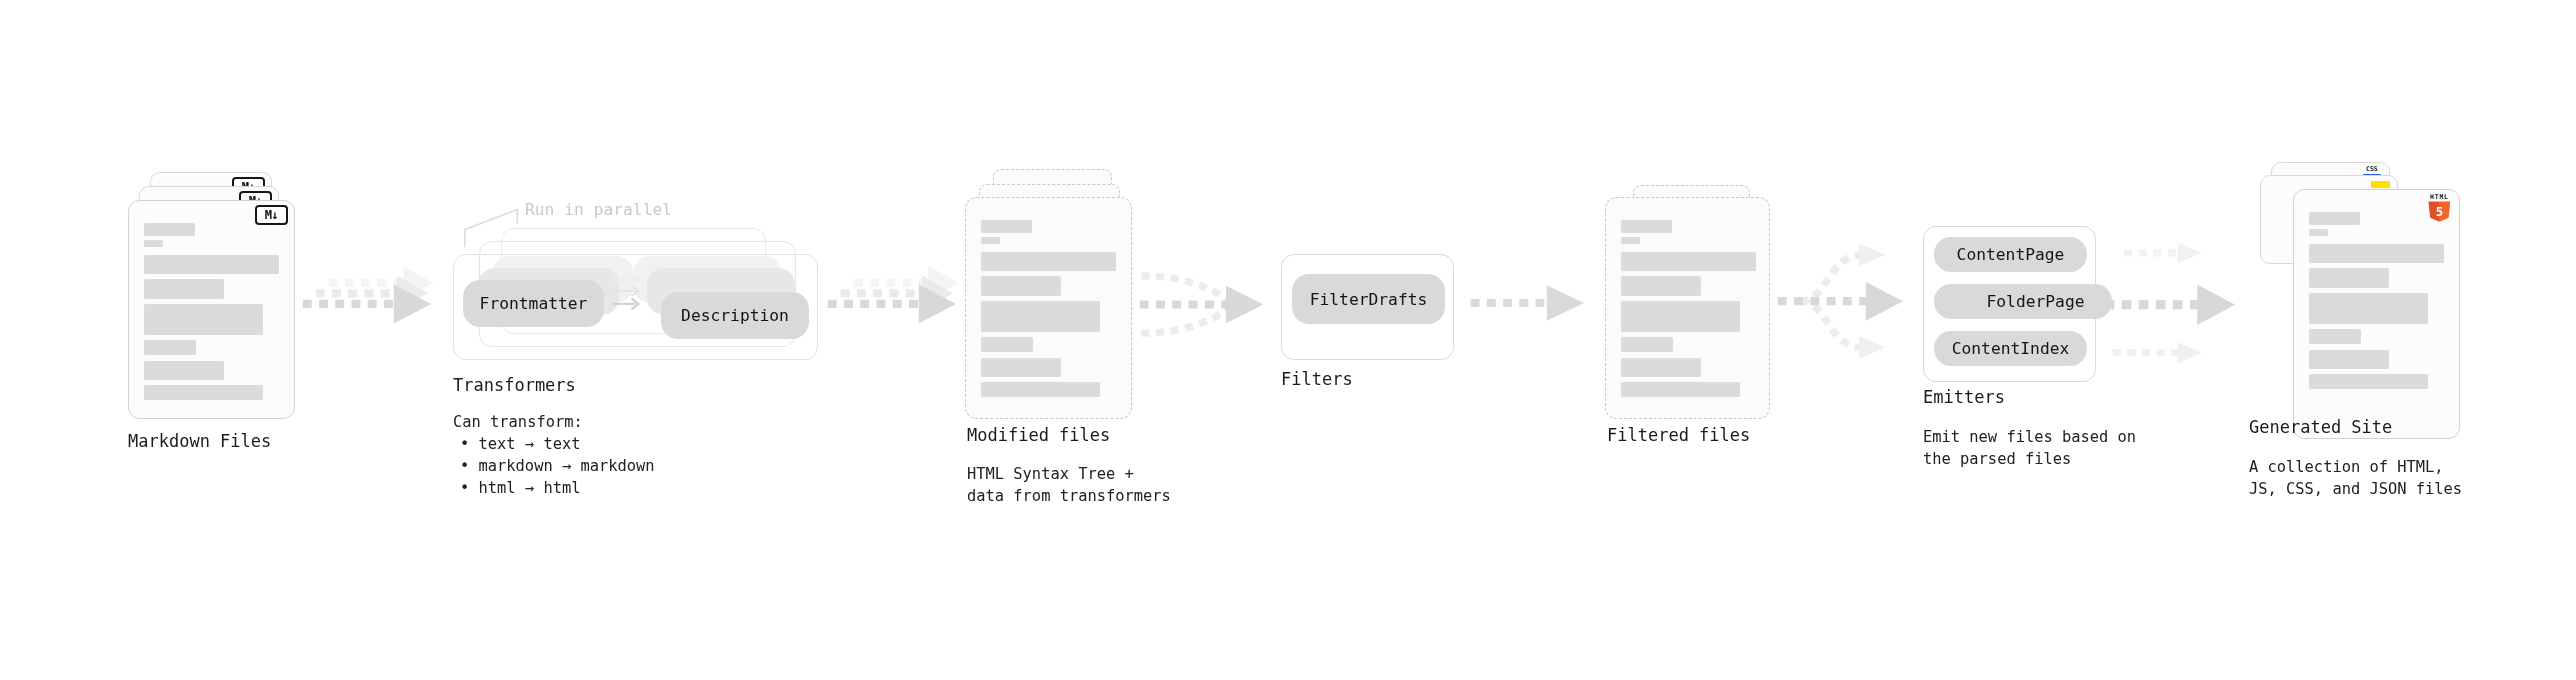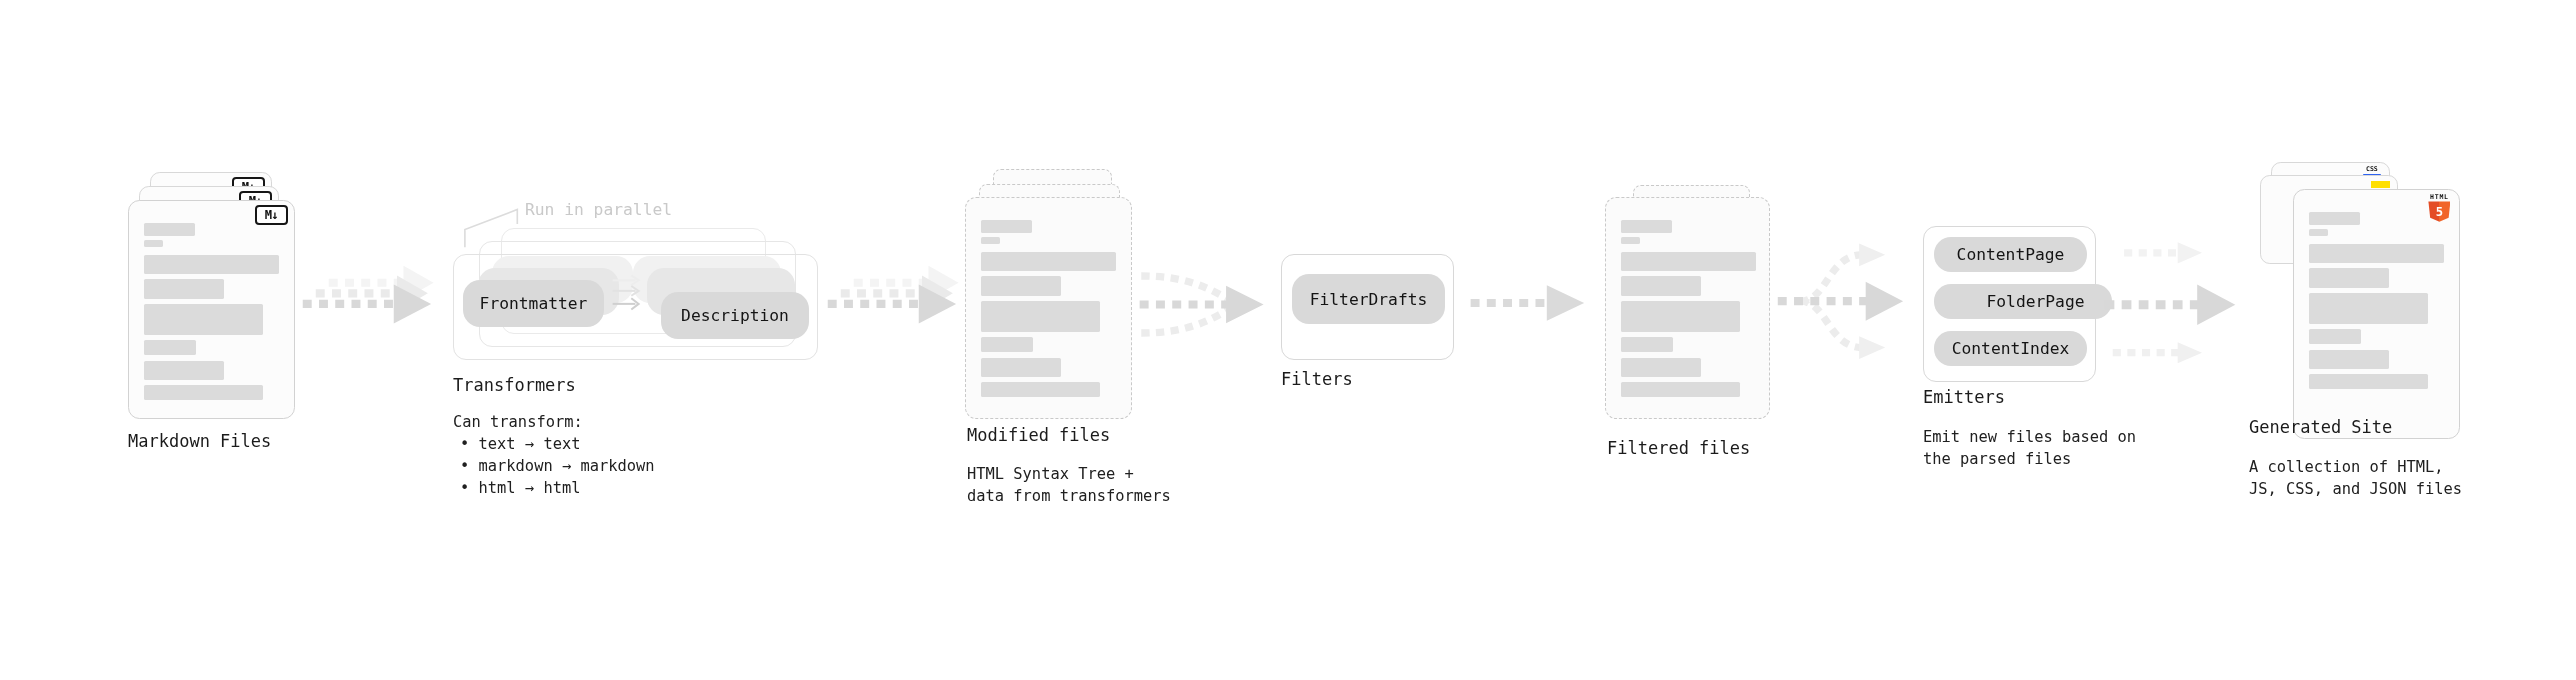--- a/index.html
+++ b/index.html
@@ -155,21 +155,21 @@
   <div class="card dashedcard doc-bars" style="left:1605px;top:197px;width:165px;height:222px;">
       <div class="bar" style="top: 22px; width: 51px; height: 13px;"></div>
       <div class="bar" style="top: 39px; width: 19.5px; height: 6.5px;"></div>
       <div class="bar" style="top: 54px; width: 135px; height: 18.7px;"></div>
       <div class="bar" style="top: 78px; width: 80px; height: 19.5px;"></div>
       <div class="bar" style="top: 103px; width: 119px; height: 31px;"></div>
       <div class="bar" style="top: 139px; width: 52px; height: 14.6px;"></div>
       <div class="bar" style="top: 160px; width: 80px; height: 18.7px;"></div>
       <div class="bar" style="top: 184px; width: 119px; height: 14.6px;"></div>
     </div>
-  <div class="sec-label" style="left:1607px;top:438px;">Filtered files</div>
+  <div class="sec-label" style="left:1607px;top:425px;">Filtered files</div>
 
   <svg class="abs" style="left:1776px;top:232px;" width="137" height="140" viewBox="0 0 168 172">
     <path d="M30,85 C62,85 64,30 104,28" fill="none" stroke="#ececec" stroke-width="9" stroke-dasharray="10 8"></path>
     <polygon points="102,14 134,28 102,42" fill="#efefef"></polygon>
     <path d="M30,85 C62,85 64,140 104,142" fill="none" stroke="#ececec" stroke-width="9" stroke-dasharray="10 8"></path>
     <polygon points="102,128 134,142 102,156" fill="#efefef"></polygon>
     <line x1="2" y1="85" x2="112" y2="85" stroke="#d8d8d8" stroke-width="10" stroke-dasharray="11 9"></line>
     <polygon points="110,61 156,85 110,109" fill="#d8d8d8"></polygon>
   </svg>
 

